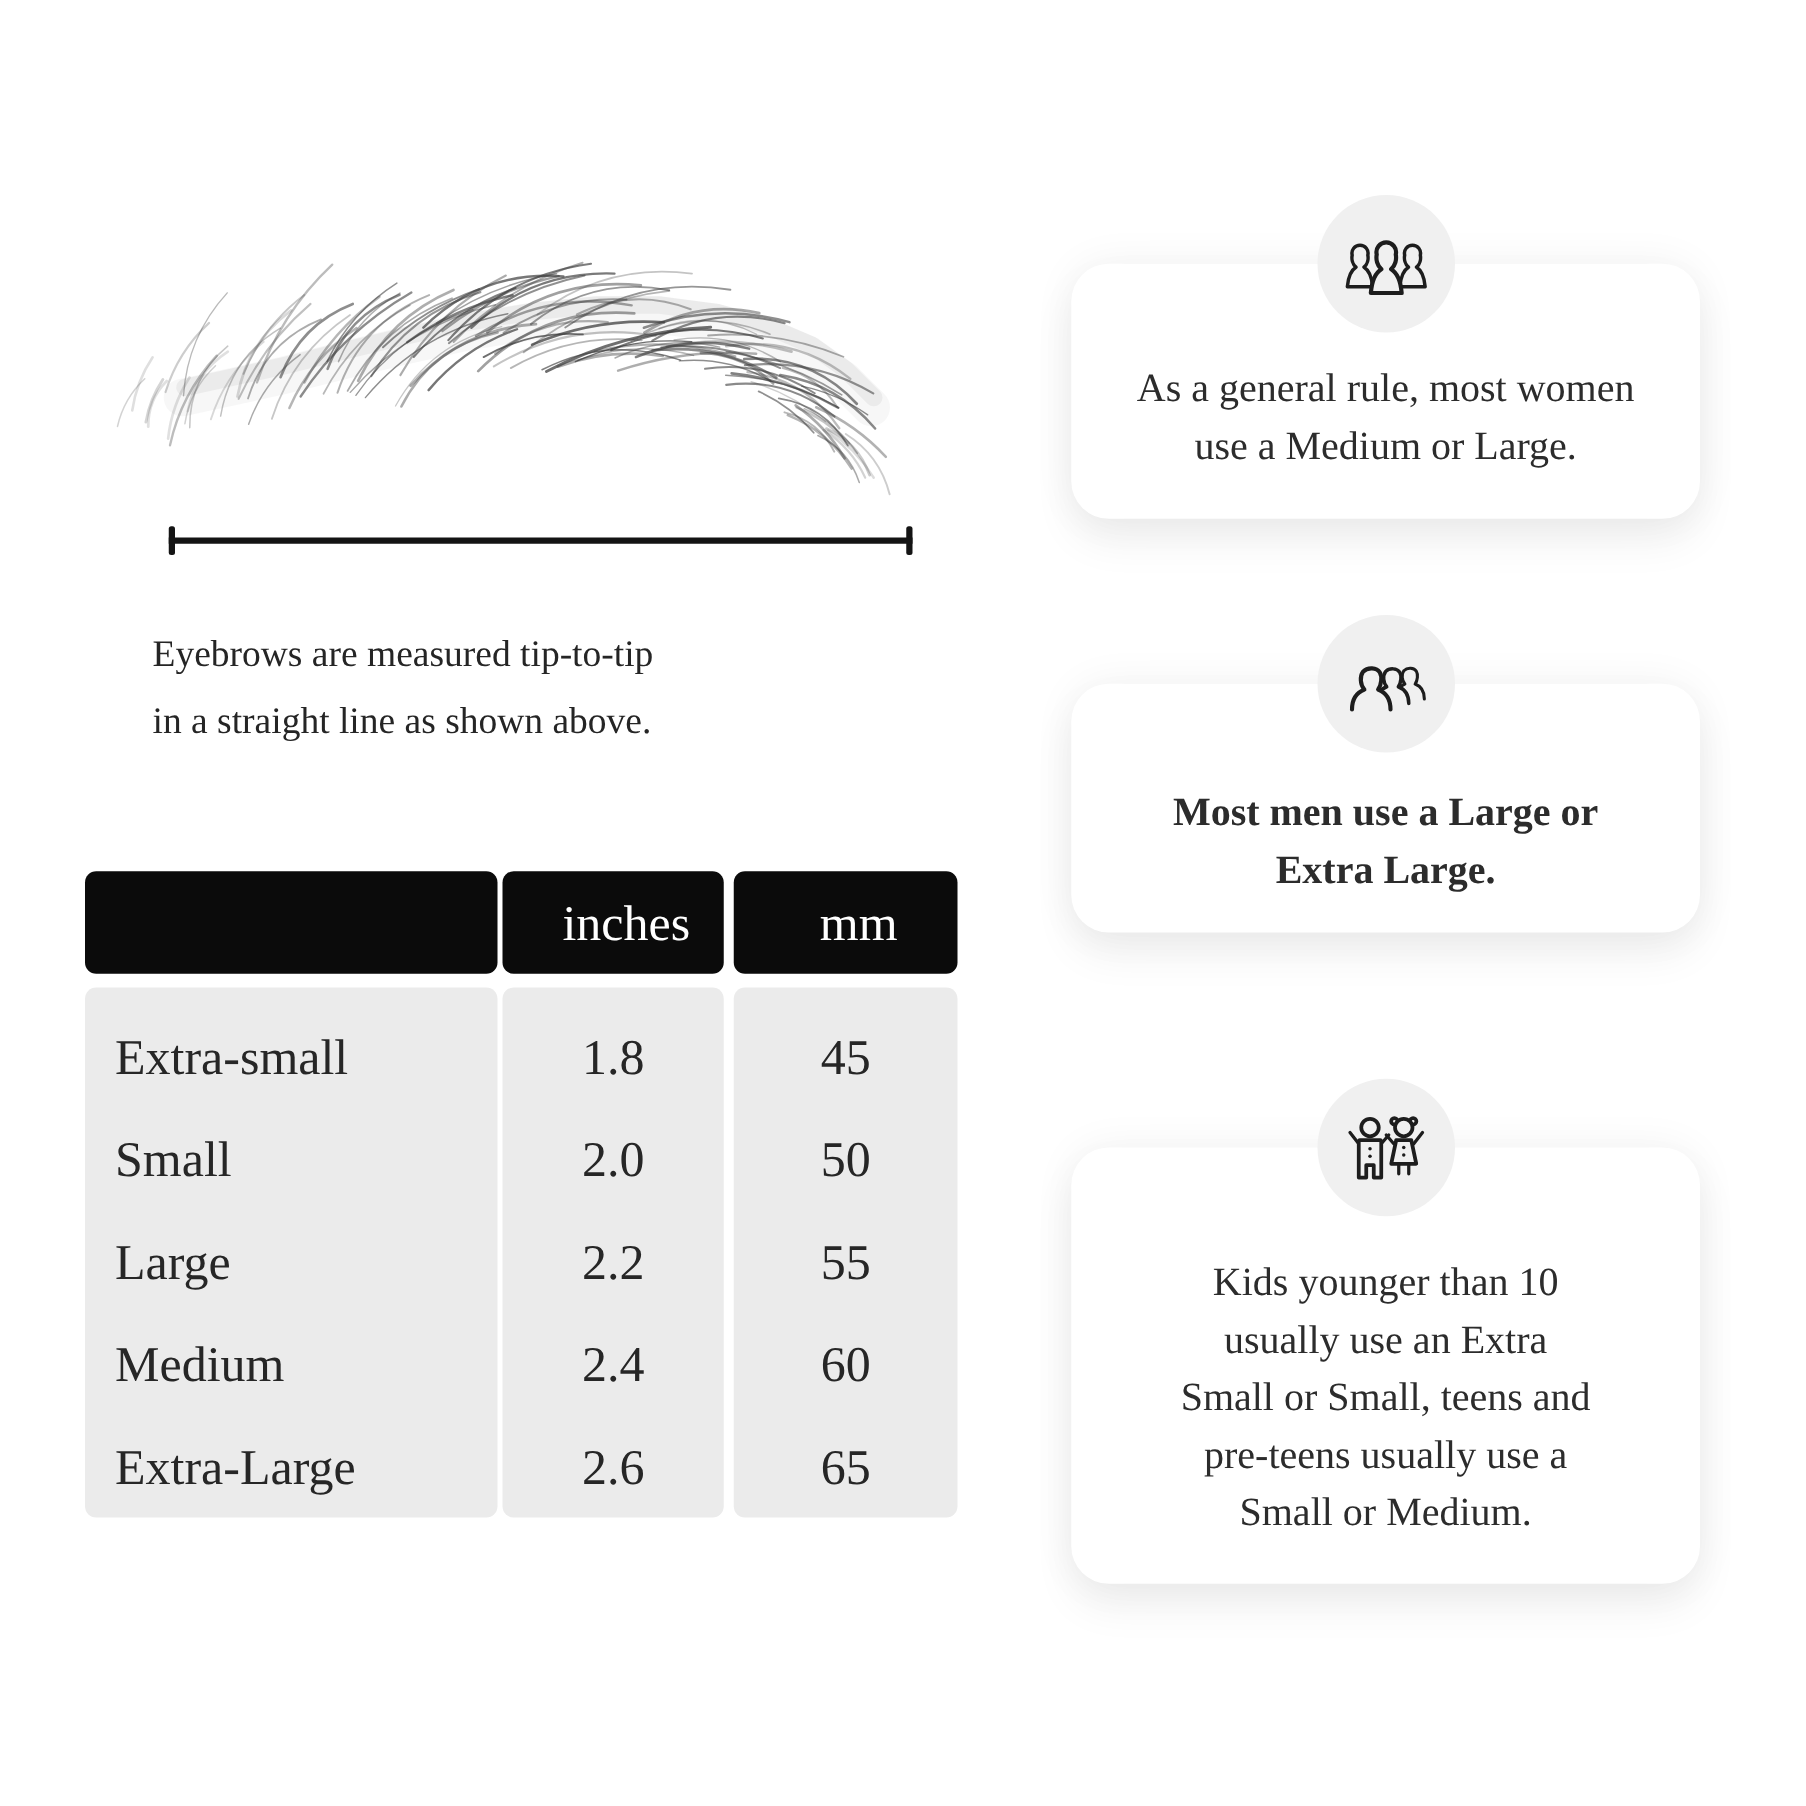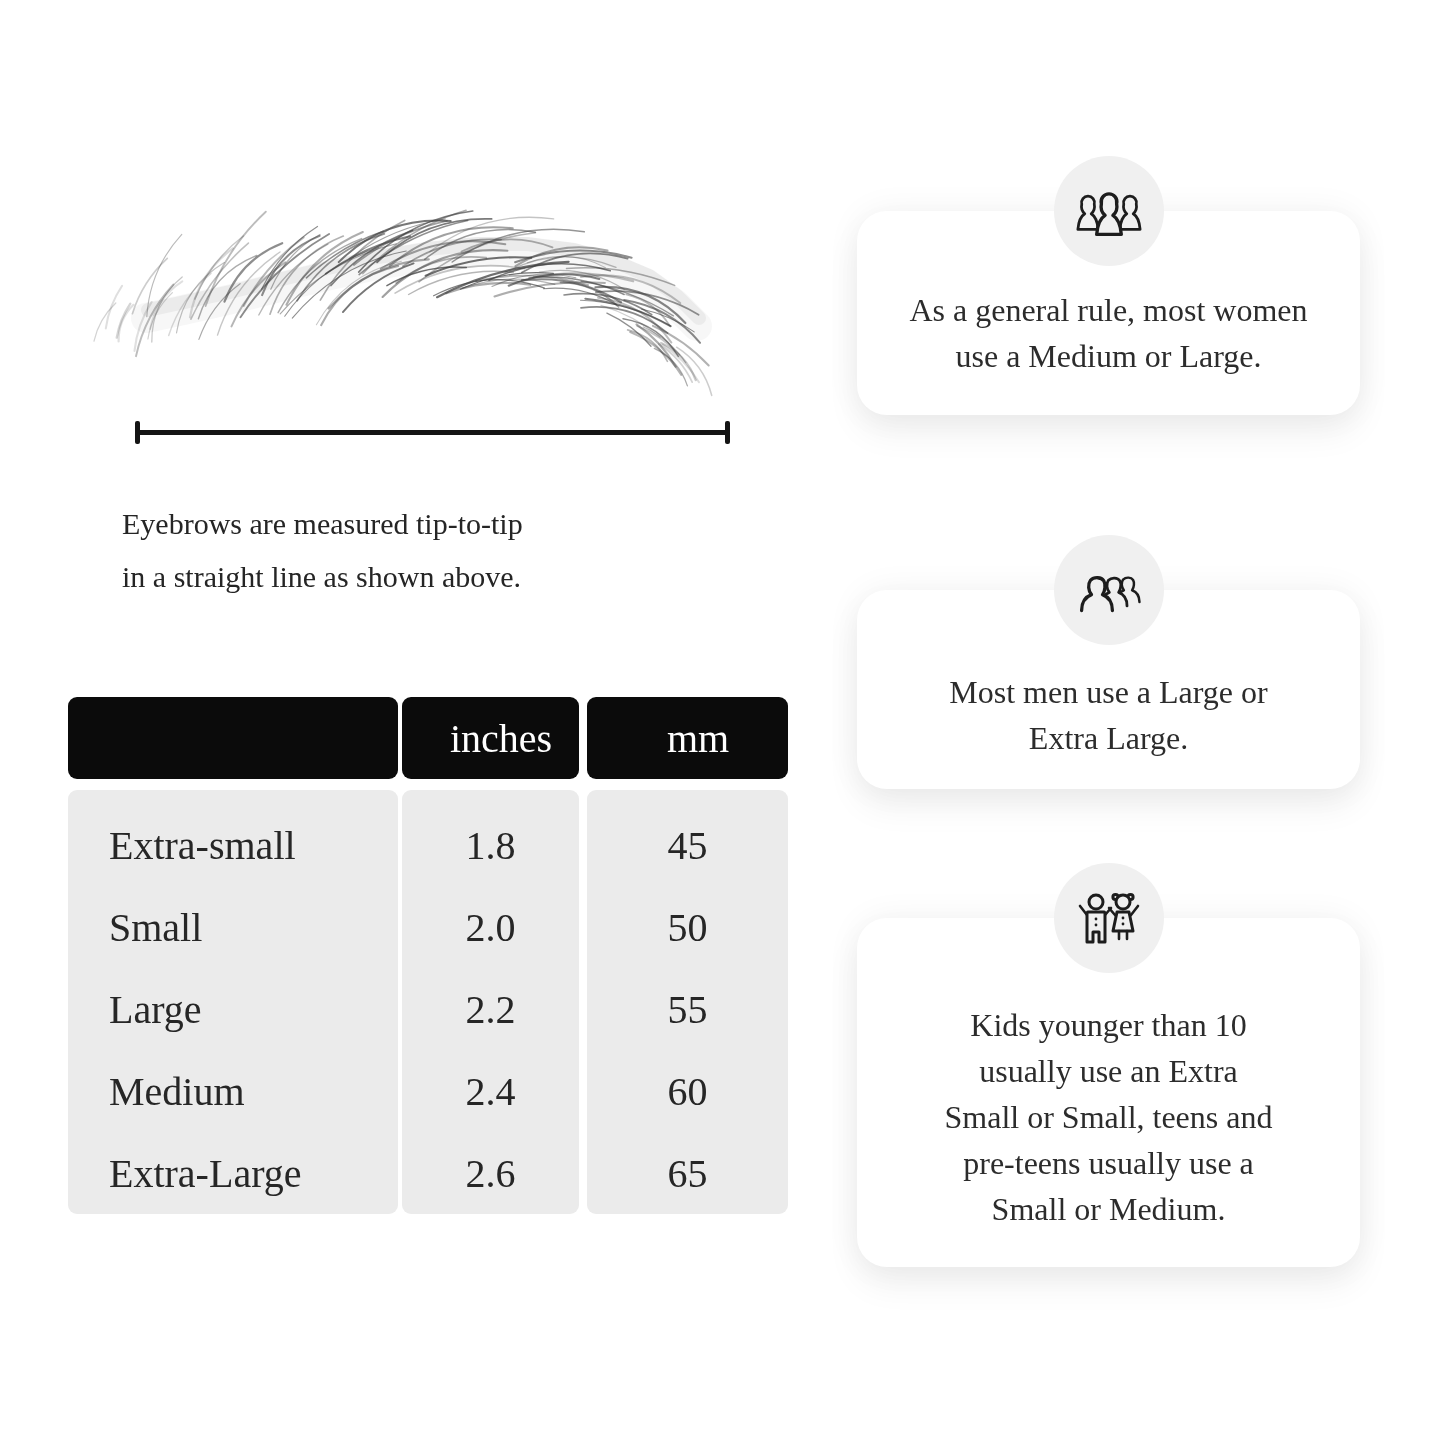--- a/index.html
+++ b/index.html
@@ -33,33 +33,33 @@
     position:absolute;top:697px;height:82px;background:var(--table-header-bg);
     border-radius:9px;color:#ffffff;font-size:40px;
     display:flex;align-items:center;justify-content:center;padding-left:21px;
   }
   .tbody-col{
     position:absolute;top:790px;height:424px;background:var(--table-body-bg);
     border-radius:9px;padding-top:14px;font-size:40px;color:#262626;
   }
   .col1{left:68px;width:330px;}
   .col2{left:402px;width:177px;}
-  .col3{left:587px;width:201px;}
+  .col3{left:587px;width:179px;}
   .cell{height:82px;display:flex;align-items:center;justify-content:center;}
-  .tbody-col.col1 .cell{justify-content:flex-start;padding-left:41px;}
+  .tbody-col.col1 .cell{justify-content:flex-start;padding-left:24px;}
   
   .card{
     position:absolute;left:857px;width:503px;background:var(--card-bg);border-radius:30px;
     box-shadow:0 0 34px rgba(0,0,0,.055), 0 18px 34px rgba(0,0,0,.06);
     display:flex;flex-direction:column;align-items:center;justify-content:center;
     font-size:32px;line-height:46px;color:#2c2c2c;text-align:center;
   }
   .card .tline{white-space:nowrap;}
   .card1{top:211px;height:204px;padding-top:40px;}
-  .card2{top:590px;height:199px;padding-top:50px;}
+  .card2{top:547px;height:199px;padding-top:50px;font-weight:bold;}
   .card3{top:918px;height:349px;padding-top:48px;font-family:Liberation Serif, serif;}
   .icon-circle{
     position:absolute;left:50%;transform:translateX(-50%);top:-55px;
     width:110px;height:110px;border-radius:50%;background:var(--icon-circle-bg);
     display:flex;align-items:center;justify-content:center;
   }
   .icon-circle svg{display:block;}
   .ic{stroke:#1d1d1d;stroke-width:3;fill:var(--icon-circle-bg);stroke-linecap:round;stroke-linejoin:round;}
   .ic-thin{stroke:#1d1d1d;stroke-width:2.6;fill:none;stroke-linecap:round;stroke-linejoin:round;}
   .ic-dot{fill:#1d1d1d;stroke:none;}

